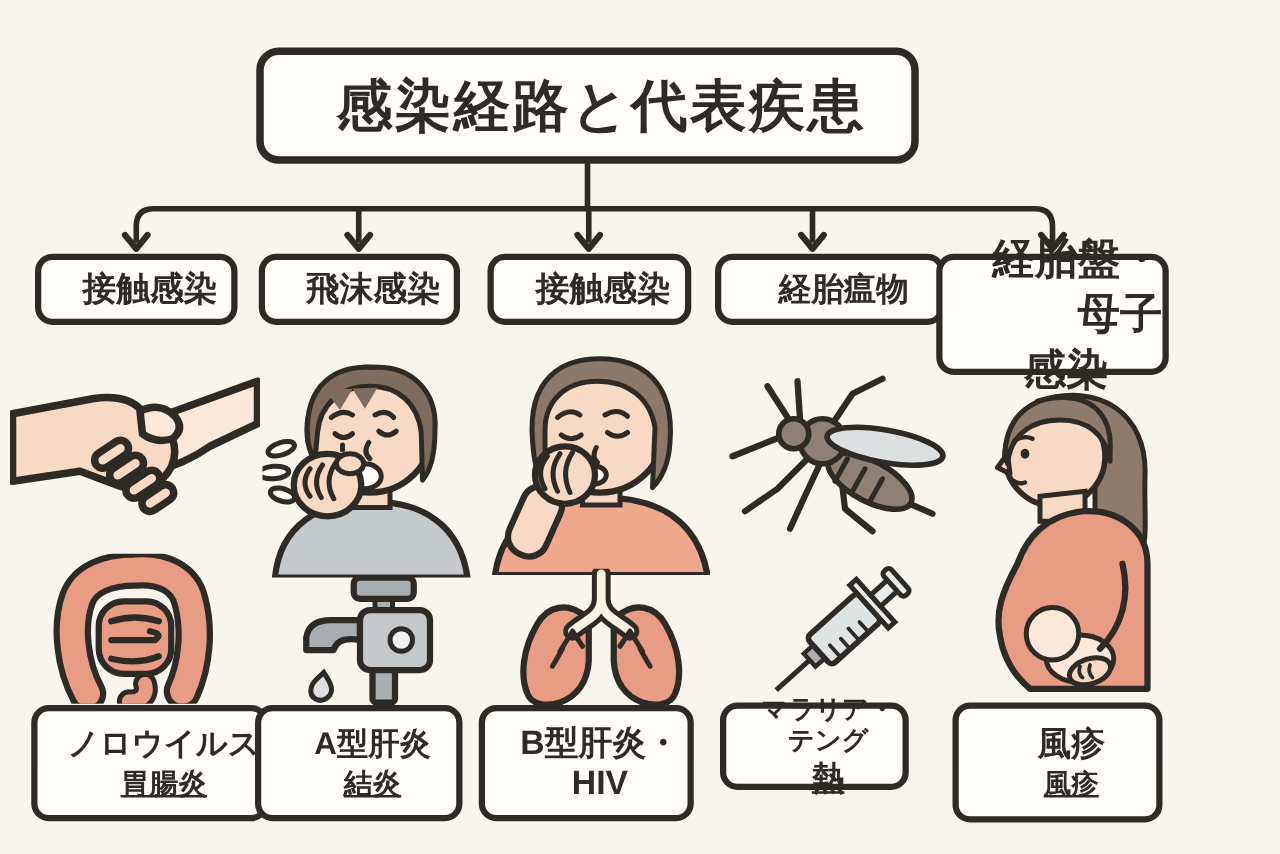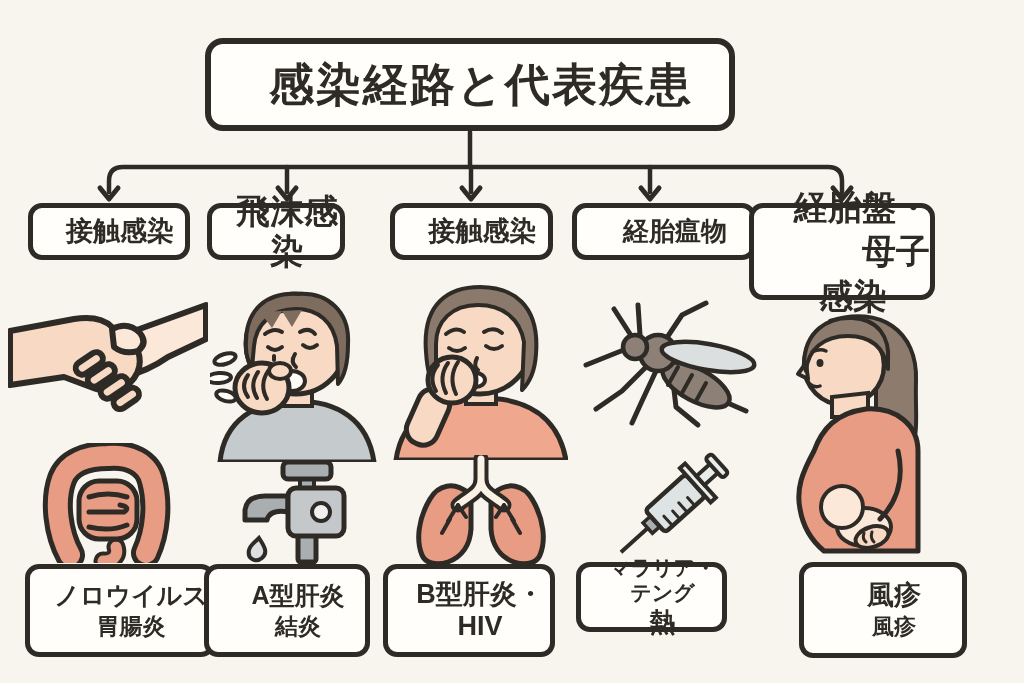--- a/index.html
+++ b/index.html
@@ -14,31 +14,31 @@
   #stage{position:relative;width:1024px;height:683px;background:var(--bg);overflow:hidden;}
   .box{
     position:absolute;background:var(--box-bg);border:5px solid var(--ink);
     border-radius:14px;display:flex;flex-direction:column;align-items:center;justify-content:center;
     font-weight:bold;text-align:center;box-sizing:border-box;line-height:1.15;padding-left:22px;
   }
   #title-box{left:205px;top:38px;width:530px;height:93px;border-width:6px;border-radius:18px;
     font-size:45px;letter-spacing:2px;}
   
   #cat-1{left:28px; top:203px;width:162px;height:57px;font-size:27px;}
-  #cat-2{left:207px;top:203px;width:138px;height:57px;font-size:34px;}
+  #cat-2{left:207px;top:203px;width:161px;height:57px;font-size:27px;}
   #cat-3{left:390px;top:203px;width:163px;height:57px;font-size:27px;}
   #cat-4{left:572px;top:203px;width:184px;height:57px;font-size:26px;text-align:center;}
   #cat-5{left:749px;top:203px;width:186px;height:97px;font-size:34px;line-height:1.3;text-align:right;}
   
   #dis-1{left:25px; top:564px;width:190px;height:93px;}
   #dis-2{left:204px;top:564px;width:166px;height:93px;}
   #dis-3{left:383px;top:564px;width:172px;height:93px;font-size:27px;}
   #dis-4{left:576px;top:562px;width:151px;height:70px;}
-  #dis-5{left:762px;top:562px;width:168px;height:96px;margin-left:37px;}
-  .dl1{font-size:25px;} .dl2{font-size:23px;margin-top:3px;}
+  #dis-5{left:762px;top:562px;width:168px;height:96px;}
+  .dl1{font-size:25px;} .dl2{font-size:23px;margin-top:3px;text-decoration:underline;}
   #dis-4 .dl1{font-size:21px;} #dis-4 .dl2{font-size:26px;}
   #dis-5 .dl1{font-size:27px;} #dis-5 .dl2{font-size:22px;}
   .icon-wrap{position:absolute;}
   #connector{position:absolute;left:0;top:0;}
   svg{display:block;}
 </style>
 </head>
 <body>
 
 <div id="stage">

